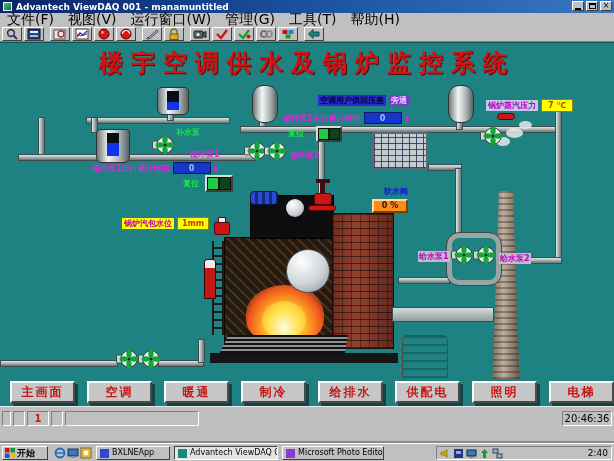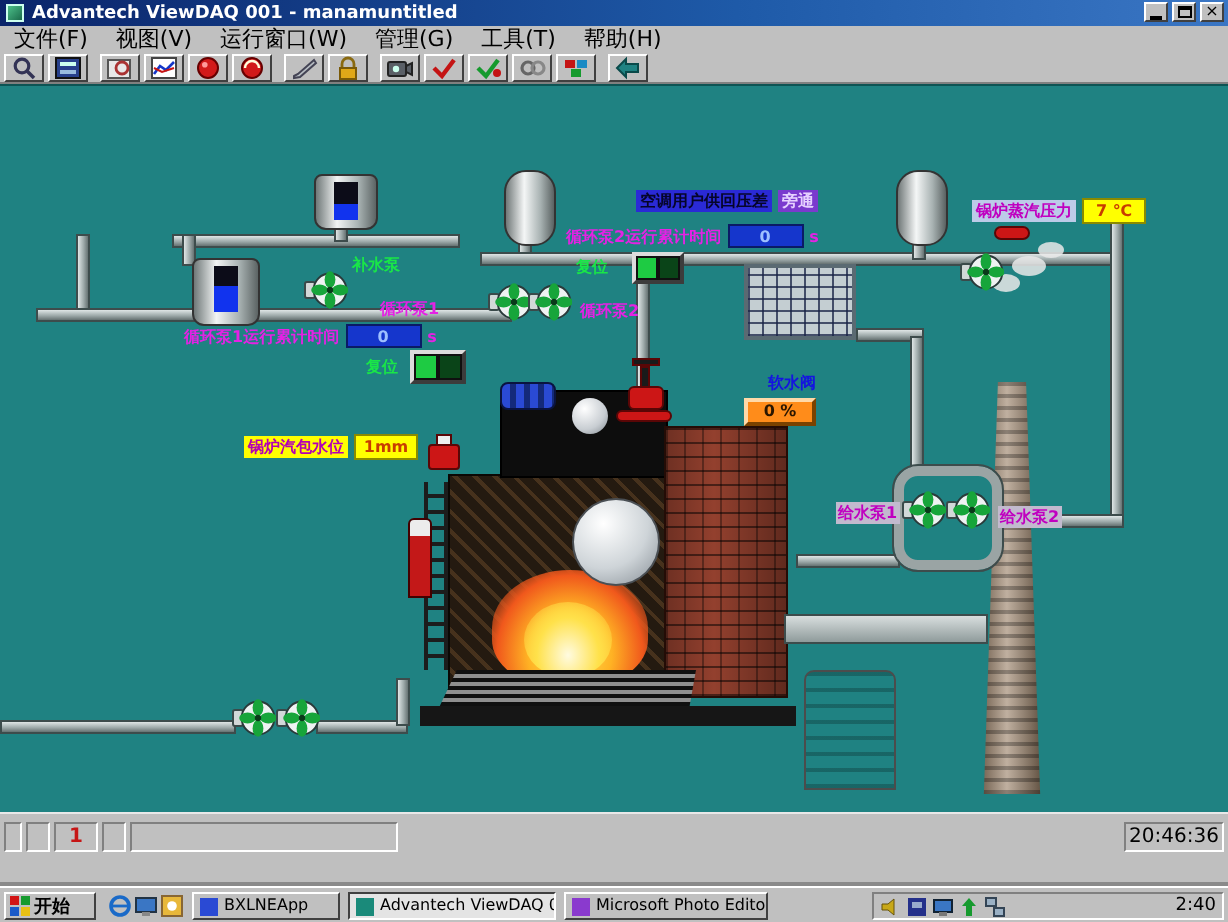--- a/index.html
+++ b/index.html
@@ -11,21 +11,21 @@
     background:linear-gradient(90deg,#0a246a,#1e5aa8 60%,#3a76c4); display:flex; align-items:center; }
   .titlebar .ttxt { color:#fff; font-size:9px; font-weight:bold; margin-left:4px; white-space:nowrap; }
   .appicon { width:9px; height:9px; margin-left:3px; background:linear-gradient(135deg,#4cc08a,#1a6a4a); border:1px solid #cfe; }
   .winbtns { position:absolute; right:2px; top:1px; display:flex; gap:2px; }
   .winbtn { width:12px; height:10px; background:#c0c0c0; border:1px solid; border-color:#fff #404040 #404040 #fff;
     font-size:8px; line-height:8px; text-align:center; color:#000; }
   .winbtn .minbar { position:relative; top:6px; left:2px; width:6px; height:2px; background:#000; }
   .winbtn .maxbox { position:relative; top:1px; left:2px; width:7px; height:6px; border:1px solid #000; border-top-width:2px; }
 
   .menubar { position:absolute; left:0; top:13px; width:614px; height:13px; background:#c0c0c0; display:flex; align-items:center; }
-  .menuitem { font-size:11px; color:#000; padding:0 7px; white-space:nowrap; }
+  .menuitem { font-size:14px; color:#000; padding:0 7px; white-space:nowrap; }
 
   .toolbar { position:absolute; left:0; top:26px; width:614px; height:16px; background:#c0c0c0; border-bottom:1px solid #808080; }
   .tbtn { position:absolute; top:1px; width:20px; height:14px; background:#c0c0c0;
     border:1px solid; border-color:#fff #404040 #404040 #fff; display:flex; align-items:center; justify-content:center; }
 
   
   .canvas { position:absolute; left:0; top:42px; width:614px; height:364px; background:#1f8282; border-top:1px solid #0d5454; }
   .hmi-title { position:absolute; left:0; top:4px; width:614px; text-align:center; font-size:24px; font-weight:bold;
     color:#d31212; letter-spacing:8px; text-shadow:1px 1px 0 #5a0a0a; font-family:"DejaVu Serif", serif; }
 
@@ -258,20 +258,21 @@
         </svg>
       </div>
     <div class="tbtn" style="left:304px">
       <svg width="14" height="12">
           <polygon points="12,4 6,4 6,1.5 1.5,6 6,10.5 6,8 12,8" fill="#1f8282" stroke="#0a4a4a"></polygon>
         </svg>
       </div>
   </div>
 
   <div class="canvas">
+    <div class="hmi-title">楼宇空调供水及锅炉监控系统</div>
 
     <div class="pipe-h" style="left:86px;  top:74px;  width:144px"></div>
     <div class="pipe-v" style="left:167px; top:66px;  height:12px"></div>
     <div class="pipe-v" style="left:91px;  top:74px;  height:16px"></div>
     <div class="pipe-v" style="left:38px;  top:74px;  height:42px"></div>
     <div class="pipe-h" style="left:18px;  top:111px; width:238px"></div>
     <div class="pipe-v" style="left:259px; top:64px;  height:23px"></div>
     <div class="pipe-h" style="left:240px; top:83px;  width:322px"></div>
     <div class="pipe-v" style="left:555px; top:66px;  height:154px"></div>
     <div class="pipe-v" style="left:456px; top:64px;  height:23px"></div>
@@ -390,20 +391,30 @@
     <div class="lbl flexrow" style="left:122px;top:174px">
       <span class="chip-yellow">锅炉汽包水位</span>
       <span class="val-yellow">1mm</span>
     </div>
     <span class="lbl blu" style="left:384px;top:143px">软水阀</span>
     <span class="val-orange" style="left:372px;top:156px">0 %</span>
     <span class="lbl chip-gray" style="left:418px;top:208px">给水泵1</span>
     <span class="lbl chip-gray" style="left:499px;top:210px">给水泵2</span>
   </div>
 
+  <div class="navbar">
+    <div class="navbtn" style="left:10px">主画面</div>
+    <div class="navbtn" style="left:87px">空调</div>
+    <div class="navbtn" style="left:164px">暖通</div>
+    <div class="navbtn" style="left:241px">制冷</div>
+    <div class="navbtn" style="left:318px">给排水</div>
+    <div class="navbtn" style="left:395px">供配电</div>
+    <div class="navbtn" style="left:472px">照明</div>
+    <div class="navbtn" style="left:549px">电梯</div>
+  </div>
 
   <div class="statusbar">
     <div class="scell" style="left:2px;width:9px"></div>
     <div class="scell" style="left:13px;width:12px"></div>
     <div class="scell" style="left:27px;width:22px;text-align:center;color:#c61616;font-weight:bold">1</div>
     <div class="scell" style="left:51px;width:12px"></div>
     <div class="scell" style="left:65px;width:134px"></div>
     <div class="scell" style="left:562px;width:50px;text-align:center">20:46:36</div>
   </div>
 

